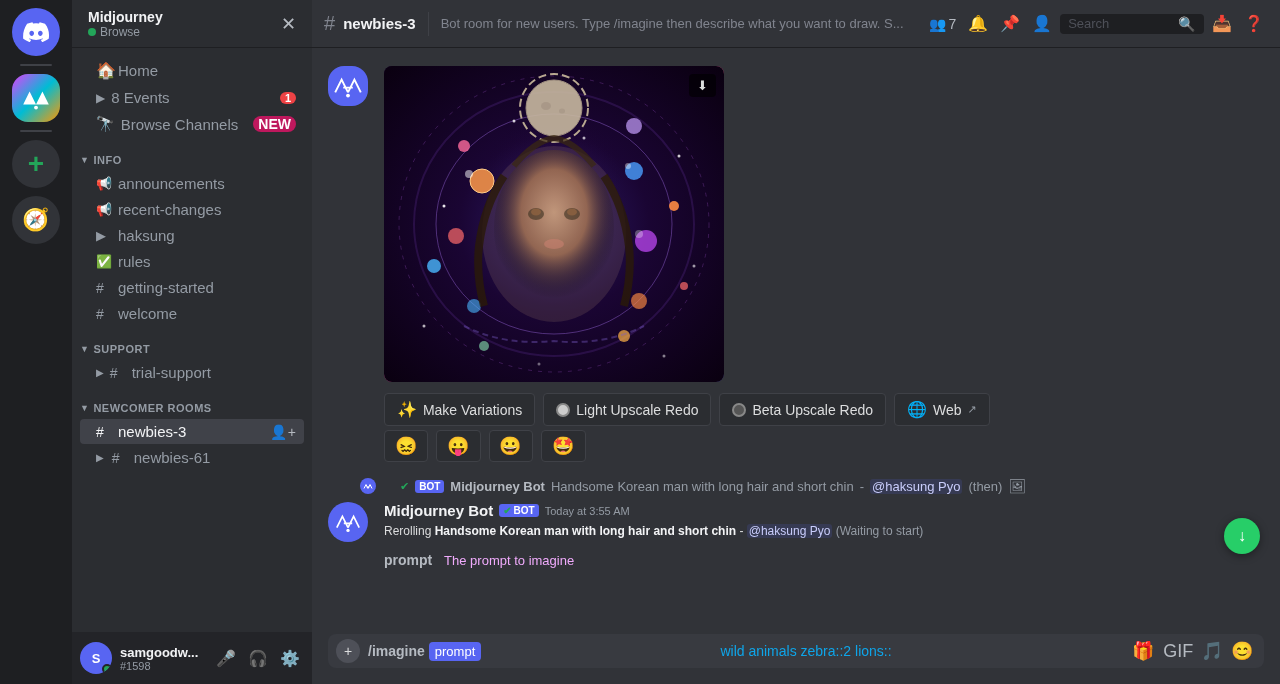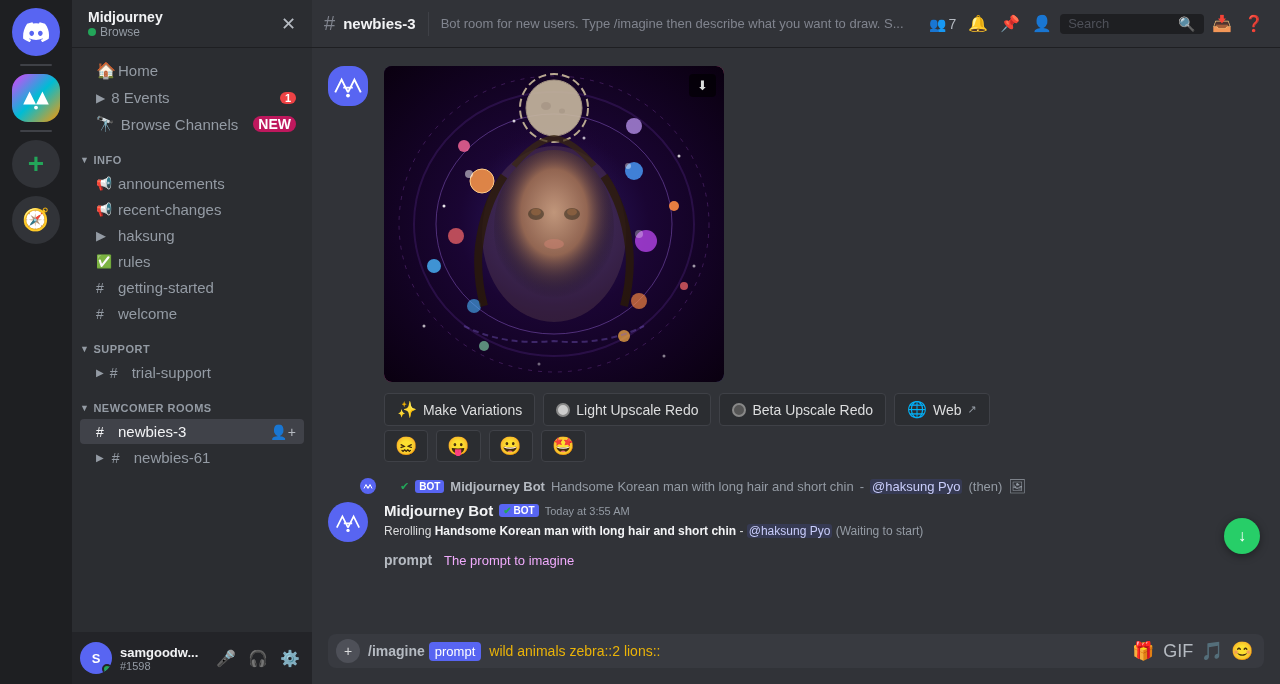--- a/index.html
+++ b/index.html
@@ -255,21 +255,21 @@
       color: #b5bac1; font-size: 14px; font-weight: 600;
       white-space: nowrap;
     }
     .cmd-tag {
       background: #5865f2; color: white;
       font-size: 13px; padding: 2px 6px; border-radius: 4px;
       font-weight: 500;
     }
     .chat-input {
       flex: 1; background: none; border: none; outline: none;
-      color: #eab308; font-size: 14px;
+      color: #0ea5e9; font-size: 14px; text-align: center;
     }
     .chat-input::placeholder { color: #4e5058; }
     .input-right-icons { display: flex; gap: 4px; align-items: center; }
     .input-icon { color: #b5bac1; cursor: pointer; font-size: 18px; padding: 2px; }
 
     
     .scroll-to-bottom {
       position: absolute; right: 20px; bottom: 80px;
       width: 36px; height: 36px; border-radius: 50%;
       background: #27ce68; display: flex; align-items: center; justify-content: center;

